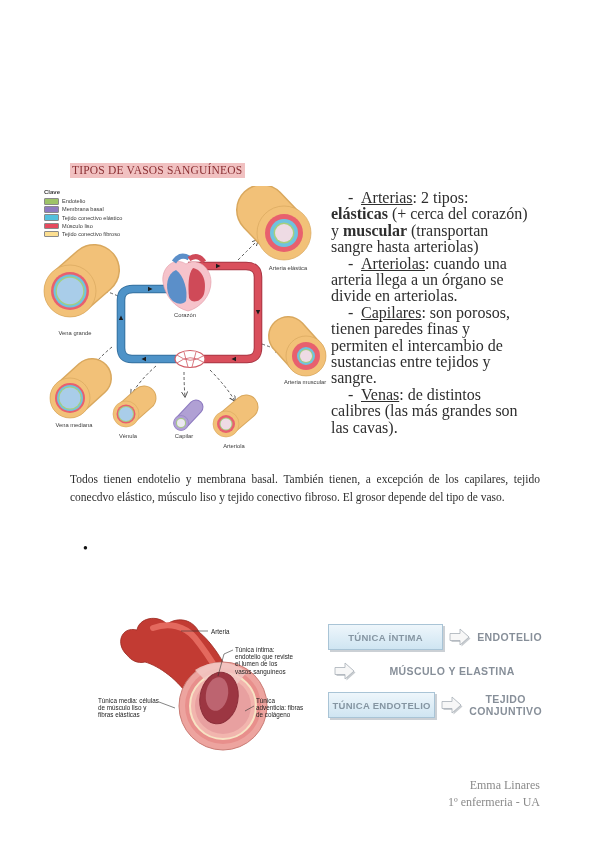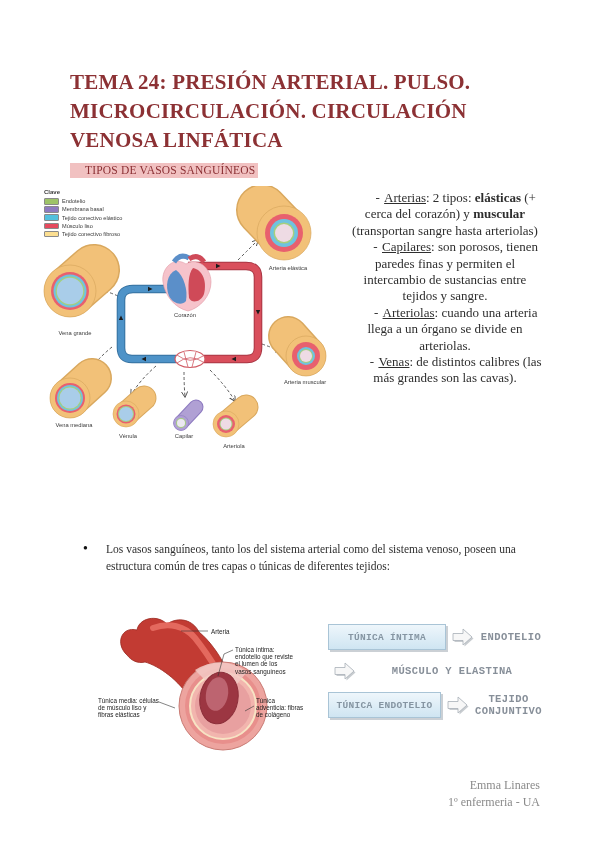--- a/index.html
+++ b/index.html
@@ -3,32 +3,32 @@
 <meta charset="utf-8">
 <style>
   html,body{margin:0;padding:0;background:#ffffff;}
   .page{position:relative;width:600px;height:848px;background:#ffffff;overflow:hidden;
         font-family:"Liberation Serif", serif;color:#2e2e2e;}
   
   .title{position:absolute;left:70px;top:68px;width:478px;margin:0;
          font-size:21px;line-height:29px;font-weight:bold;color:#8c3134;letter-spacing:.2px;}
   
   .hl-wrap{position:absolute;left:70px;top:160px;}
-  .hl{background:#f1c1c1;color:#8b2f33;font-size:11.5px;padding:1px 3px 2px 15px;letter-spacing:.2px;}
+  .hl{background:#f1c1c1;color:#8b2f33;font-size:11.5px;padding:1px 3px 2px 2px;letter-spacing:.2px;}
   
   .fig1{position:absolute;left:38px;top:186px;width:302px;height:280px;}
   .fig1 svg{position:absolute;left:0;top:0;}
   .legend{position:absolute;left:6px;top:2px;font-family:"Liberation Sans",sans-serif;
           font-size:5.6px;color:#3a3a3a;line-height:8.2px;}
   .legend-title{font-weight:bold;font-size:6px;margin-bottom:1px;}
   .legend-item{display:flex;align-items:center;gap:3px;}
   .chip{display:inline-block;width:13px;height:4.6px;border:0.5px solid #8a8a8a;border-radius:1px;}
   .vlabel{font-family:"Liberation Sans",sans-serif;font-size:5.8px;fill:#3b3b3b;}
   
-  .right-col{position:absolute;left:346px;top:190px;width:198px;font-size:13px;line-height:16.4px;text-align:center;}
+  .right-col{position:absolute;left:331px;top:190px;width:198px;font-size:16px;line-height:16.4px;}
   .right-col p{margin:0;text-indent:17px;}
   .dash{display:inline-block;width:13px;text-indent:0;}
   .term{text-decoration:underline;}
   
   .para{position:absolute;left:70px;top:471px;width:470px;margin:0;font-size:11.5px;
         line-height:17.5px;text-align:justify;}
   
   .bullet-section{position:absolute;left:83px;top:540px;width:457px;display:flex;}
   .bullet{width:25px;font-size:8px;padding-top:3px;color:#111;}
   .bs-heading{font-weight:bold;color:#8b2f33;font-size:11.5px;line-height:17px;}
@@ -36,39 +36,38 @@
   
   .fig2{position:absolute;left:95px;top:610px;width:215px;height:160px;}
   .fig2 svg{position:absolute;left:0;top:0;}
   .f2lbl{position:absolute;font-family:"Liberation Sans",sans-serif;font-size:6.3px;
          line-height:7.2px;color:#1d1d1d;}
   .lbl-arteria{left:116px;top:18px;white-space:nowrap;}
   .lbl-intima{left:140px;top:36px;width:60px;}
   .lbl-media{left:3px;top:87px;width:62px;}
   .lbl-adventicia{left:161px;top:87px;width:50px;}
   
-  .tunica-col{position:absolute;left:328px;top:624px;width:214px;font-family:Liberation Mono, monospace;}
+  .tunica-col{position:absolute;left:328px;top:624px;width:214px;font-family:Liberation Sans, sans-serif;}
   .t-row{display:flex;align-items:center;margin-bottom:11px;}
   .t-box{width:110px;min-height:20px;display:flex;align-items:center;justify-content:center;
          text-align:center;padding:2px 3px;font-size:9.5px;font-weight:bold;letter-spacing:.3px;
          color:#8595a2;background:linear-gradient(#eef6fb,#cfe5f2);
          border:1px solid #a9c4d6;box-shadow:2px 2px 0 rgba(160,170,178,.55);}
   .t-arrow{margin:0 5px;flex:0 0 auto;}
   .t-result{flex:1;text-align:center;font-size:10.5px;font-weight:bold;color:#878f99;
             letter-spacing:.4px;line-height:12.5px;}
   
   .footer{position:absolute;left:70px;top:777px;width:470px;text-align:right;
           font-size:12px;line-height:17px;color:#8a8a8a;}
 </style>
 </head>
 <body>
 
 <div class="page">
 
-  <h1 class="title">TEMA 24: PRESIÓN ARTERIAL. PULSO. MICROCIRCULACIÓN. CIRCULACIÓN VENOSA LINFÁTICA</h1>
 
   <div class="hl-wrap">
     <span class="hl">TIPOS DE VASOS SANGUÍNEOS</span>
   </div>
 
   <div class="fig1">
     <svg width="302" height="280" viewBox="0 0 302 280">
       <defs>
         <marker id="ah" markerWidth="9" markerHeight="9" refX="6" refY="3.5" orient="auto">
           <path d="M0,0 L6.5,3.5 L0,7" fill="none" stroke="#4a4a4a" stroke-width="1"></path>
@@ -215,30 +214,30 @@
         </div>
       <div class="legend-item">
           <span class="chip" style="background:#fcdf91"></span>
           <span>Tejido conectivo fibroso</span>
         </div>
     </div>
   </div>
 
   <div class="right-col">
     <p><span class="dash">-</span><span class="term">Arterias</span><span>: 2 tipos: </span><b>elásticas</b><span> (+ cerca del corazón) y </span><b>muscular</b><span> (transportan sangre hasta arteriolas)</span></p>
+    <p><span class="dash">-</span><span class="term">Arteriolas</span><span>: cuando una arteria llega a un órgano se divide en arteriolas.</span></p>
     <p><span class="dash">-</span><span class="term">Capilares</span><span>: son porosos, tienen paredes finas y permiten el intercambio de sustancias entre tejidos y sangre.</span></p>
-    <p><span class="dash">-</span><span class="term">Arteriolas</span><span>: cuando una arteria llega a un órgano se divide en arteriolas.</span></p>
     <p><span class="dash">-</span><span class="term">Venas</span><span>: de distintos calibres (las más grandes son las cavas).</span></p>
   </div>
 
+  <p class="para">Todos tienen endotelio y membrana basal. También tienen, a excepción de los capilares, tejido conecdvo elástico, músculo liso y tejido conectivo fibroso. El grosor depende del tipo de vaso.</p>
 
   <div class="bullet-section">
     <span class="bullet">●</span>
     <div>
-      <p class="bs-body">Los vasos sanguíneos, tanto los del sistema arterial como del sistema venoso, poseen una estructura común de tres capas o túnicas de diferentes tejidos:</p>
     </div>
   </div>
 
   <div class="fig2">
     <svg width="215" height="160" viewBox="0 0 215 160">
 
       <g>
         <path d="M32,45 C20,34 26,16 42,20 C44,8 62,4 72,14 C84,6 98,10 104,22 C114,30 124,44 130,56 L136,70 L96,90 C84,70 64,56 50,52 C42,54 36,50 32,45 Z" fill="#c23b33" stroke="#99281f" stroke-width="0.8"></path>
         <path d="M58,18 C74,12 90,16 100,28 C108,38 116,50 122,60" stroke="#e4695e" stroke-width="6" fill="none" stroke-linecap="round"></path>
       </g>

